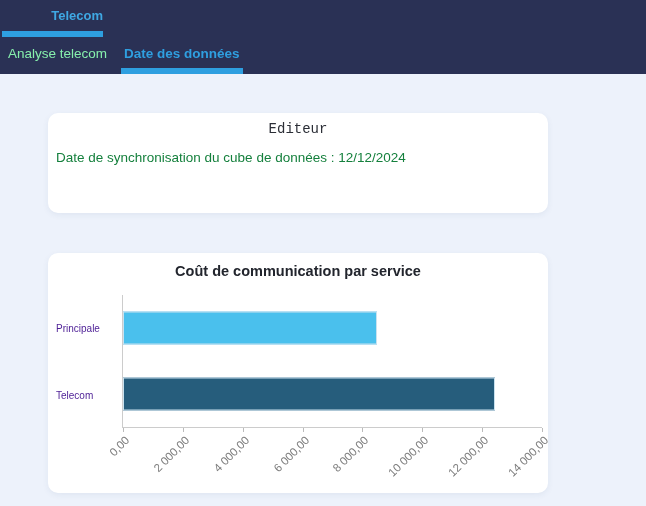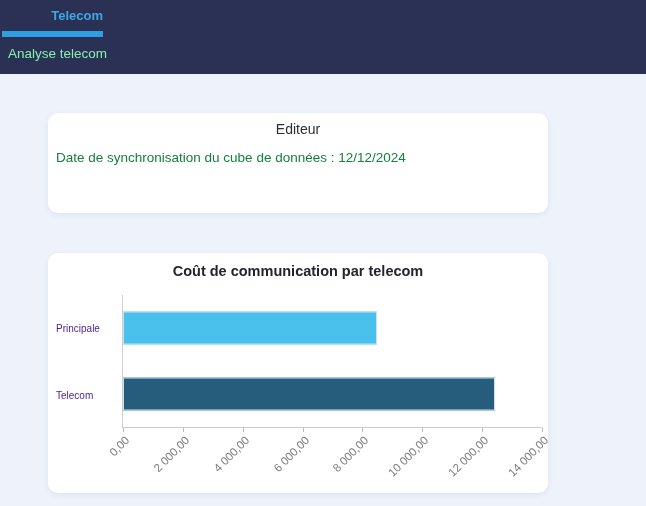--- a/index.html
+++ b/index.html
@@ -36,21 +36,21 @@
     margin-left: 6px; padding: 2px 3px 0 3px;
   }
 
   
   .main { padding-left: 48px; }
   .card {
     width: 500px; background: #ffffff; border-radius: 10px;
     box-shadow: 0 2px 6px rgba(40, 70, 120, 0.07);
   }
   .editor-card { margin-top: 39px; height: 100px; padding: 8px 8px 0 8px; }
-  .card-title { text-align: center; font-size: 14px; line-height: 17px; color: #2b2e36; }
+  .card-title { text-align: center; font-size: 14px; line-height: 17px; color: #2b2e36; font-family: Liberation Mono, monospace; }
   .sync-text { margin-top: 12px; font-size: 13.5px; color: #15803d; }
 
   .chart-card { margin-top: 40px; height: 240px; position: relative; }
   .chart-title {
     padding-top: 10px; text-align: center;
     font-size: 14.5px; font-weight: bold; color: #22252d;
   }
   .plot {
     position: absolute; left: 74px; right: 6px; top: 42px; bottom: 65px;
     border-left: 1px solid #cccccc; border-bottom: 1px solid #cccccc;
@@ -85,32 +85,35 @@
   <header class="app-header">
     <div class="hrow1">
       <div class="top-tab">
         <span>Telecom</span>
       </div>
     </div>
     <div class="hrow2">
       <div class="sub-tab">
         <span>Analyse telecom</span>
       </div>
+      <div class="sub-tab active">
+        <span>Date des données</span>
+      </div>
     </div>
   </header>
 
   <main class="main">
 
     <section class="card editor-card">
       <div class="card-title">Editeur</div>
       <div class="sync-text">Date de synchronisation du cube de données : 12/12/2024</div>
     </section>
 
     <section class="card chart-card">
-      <div class="chart-title">Coût de communication par telecom</div>
+      <div class="chart-title">Coût de communication par service</div>
       <div class="ylabels" id="ylabels">
           <div class="cat-label" style="top: 25%;">Principale</div>
           <div class="cat-label" style="top: 75%;">Telecom</div>
         </div>
       <div class="plot" id="plot">
           <div class="bar" style="top: 25%; width: 60.5714%; background: rgb(74, 192, 237); border-color: rgb(201, 226, 239);"></div>
           <div class="bar" style="top: 75%; width: 88.7857%; background: rgb(38, 93, 124); border-color: rgb(201, 226, 239);"></div>
           <div class="tick" style="left: 0%;"></div>
           <div class="tick-label" style="left: 0%;">0,00</div>
           <div class="tick" style="left: 14.2857%;"></div>

